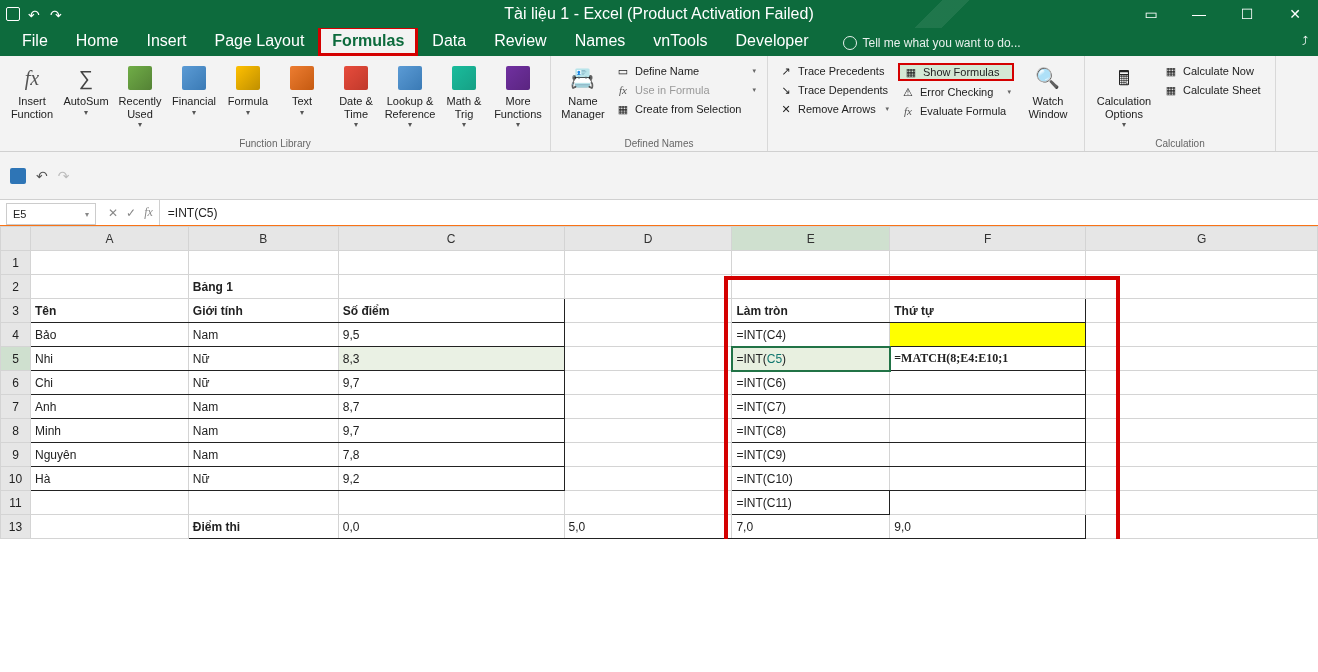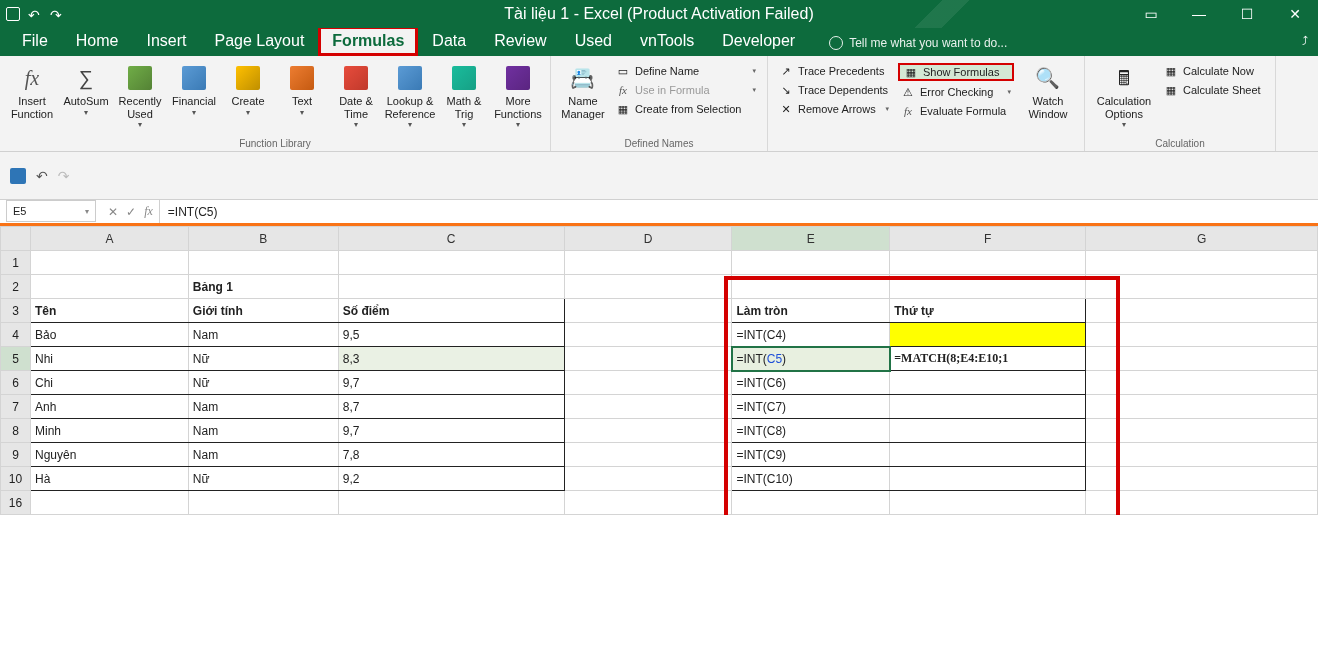--- a/index.html
+++ b/index.html
@@ -37,21 +37,21 @@
 .book-t{background:linear-gradient(135deg,#1abc9c,#16a085)}
 .small-list{display:flex;flex-direction:column;gap:3px;padding:3px 2px;min-width:150px}
 .small-item{display:flex;align-items:center;gap:5px;font-size:11px;padding:1px 3px;cursor:pointer}
 .small-item .mini-ico{width:14px;height:14px;display:inline-flex;align-items:center;justify-content:center;font-size:11px}
 .small-item.dim{color:#999}
 .small-item .drop{font-size:7px;color:#666;margin-left:auto}
 .show-formulas{border:2px solid #d40000;background:#d4e8d4;padding:0 4px!important}
 .quickbar{height:48px;background:#f3f3f3;border-bottom:1px solid #d0d0d0;display:flex;align-items:center;padding:6px 10px;gap:10px}
 .qb-save{width:16px;height:16px;background:#2e75b6;border-radius:2px}
 .qb-arrow{font-size:14px;color:#555}
-.formula-bar{height:26px;background:#fff;border-bottom:3px solid #f97316;display:flex;align-items:flex-start}
+.formula-bar{height:26px;background:#fff;border-bottom:1px solid #f97316;display:flex;align-items:flex-end}
 .name-box{width:90px;height:22px;border:1px solid #ccc;margin:0 6px;padding:0 6px;display:flex;align-items:center;justify-content:space-between;font-size:11px}
 .fb-btns{display:flex;gap:8px;padding:0 6px;color:#888;border-right:1px solid #d0d0d0;height:100%;align-items:center}
 .fb-fx{font-style:italic;font-family:"Times New Roman",serif}
 .fb-input{flex:1;padding:0 8px;font-size:12px;height:100%;display:flex;align-items:center}
 .sheet{position:relative;overflow:auto}
 .grid{border-collapse:collapse;table-layout:fixed}
 .grid td,.grid th{border:1px solid #d4d4d4;height:24px;font-size:12px;padding:0 4px;text-align:left;white-space:nowrap;overflow:hidden}
 .grid th{background:#e6e6e6;font-weight:400;color:#333;text-align:center}
 .grid .rowhead{background:#e6e6e6;text-align:center;width:30px;font-weight:400}
 .grid .corner{background:#e6e6e6;width:30px}
@@ -87,21 +87,21 @@
 </div>
 
 <div class="menubar">
   <div class="menu-tab">File</div>
   <div class="menu-tab">Home</div>
   <div class="menu-tab">Insert</div>
   <div class="menu-tab">Page Layout</div>
   <div class="menu-tab active">Formulas</div>
   <div class="menu-tab">Data</div>
   <div class="menu-tab">Review</div>
-  <div class="menu-tab">Used</div>
+  <div class="menu-tab">Names</div>
   <div class="menu-tab">vnTools</div>
   <div class="menu-tab">Developer</div>
   <div class="tell-me">
       <span class="bulb"></span>
       <span>Tell me what you want to do...</span>
     </div>
   <div class="share-ico">⤴</div>
 </div>
 
 <div class="ribbon">
@@ -127,21 +127,21 @@
           <span class="ico">
             <span class="book-ico"></span>
           </span>
           <span>Financial</span>
           <span class="drop">▾</span>
         </div>
       <div class="big-btn">
           <span class="ico">
             <span class="book-ico book-y"></span>
           </span>
-          <span>Create</span>
+          <span>Formula</span>
           <span class="drop">▾</span>
         </div>
       <div class="big-btn">
           <span class="ico">
             <span class="book-ico book-o"></span>
           </span>
           <span>Text</span>
           <span class="drop">▾</span>
         </div>
       <div class="big-btn">
@@ -341,21 +341,21 @@
   <td class="b-left b-bottom">=INT(C4)</td>
   <td class="yellow b-left b-bottom b-right"></td>
   <td></td>
         </tr>
 <tr>
           <td class="rowhead r5">5</td>
   <td class="b-left b-bottom">Nhi</td>
   <td class="b-left b-bottom">Nữ</td>
   <td class="b-left b-bottom b-right" style="background:#eaf1e4">8,3</td>
   <td></td>
-  <td class="sel-cell b-left b-bottom"><span>=INT(<span style="color:#1d4ed8">C5</span>)</span></td>
+  <td class="sel-cell b-left b-bottom"><span>=INT(<span style="color:#0f766e">C5</span>)</span></td>
   <td class="b-left b-bottom b-right serif bold">=MATCH(8;E4:E10;1</td>
   <td></td>
         </tr>
 <tr>
           <td class="rowhead">6</td>
   <td class="b-left b-bottom">Chi</td>
   <td class="b-left b-bottom">Nữ</td>
   <td class="b-left b-bottom b-right">9,7</td>
   <td></td>
   <td class="b-left b-bottom">=INT(C6)</td>
@@ -396,27 +396,37 @@
           <td class="rowhead">10</td>
   <td class="b-left b-bottom">Hà</td>
   <td class="b-left b-bottom">Nữ</td>
   <td class="b-left b-bottom b-right">9,2</td>
   <td></td>
   <td class="b-left b-bottom">=INT(C10)</td>
   <td class="b-left b-bottom b-right"></td>
   <td></td>
         </tr>
 <tr>
-          <td class="rowhead">16</td>
-          <td></td>
-          <td></td>
-          <td></td>
-          <td></td>
-          <td></td>
-          <td></td>
-          <td></td>
+          <td class="rowhead">11</td>
+          <td></td>
+          <td></td>
+          <td></td>
+          <td></td>
+          <td class="b-left b-bottom b-right">=INT(C11)</td>
+          <td></td>
+          <td></td>
+        </tr>
+<tr>
+          <td class="rowhead">13</td>
+          <td></td>
+  <td class="bold center b-top b-left b-bottom">Điểm thi</td>
+  <td class="center b-top b-left b-bottom">0,0</td>
+  <td class="center b-top b-left b-bottom">5,0</td>
+  <td class="center b-top b-left b-bottom">7,0</td>
+  <td class="center b-top b-left b-bottom b-right">9,0</td>
+  <td></td>
         </tr>
 </tbody>
     </table>
 
 <div class="red-box" style="left:724px;top:50px;width:396px;height:270px"></div>
 
 </div>
 
 </body></html>

